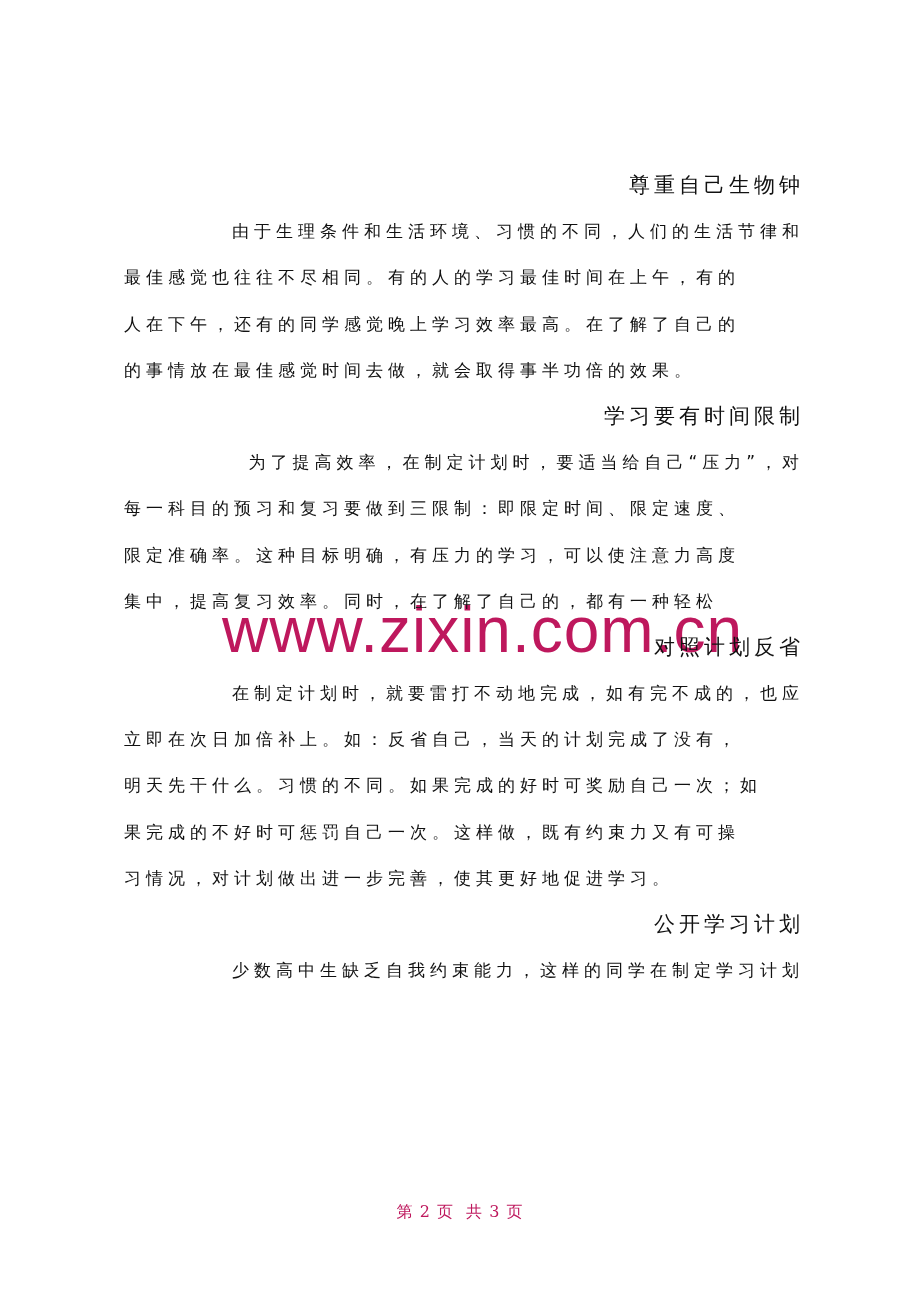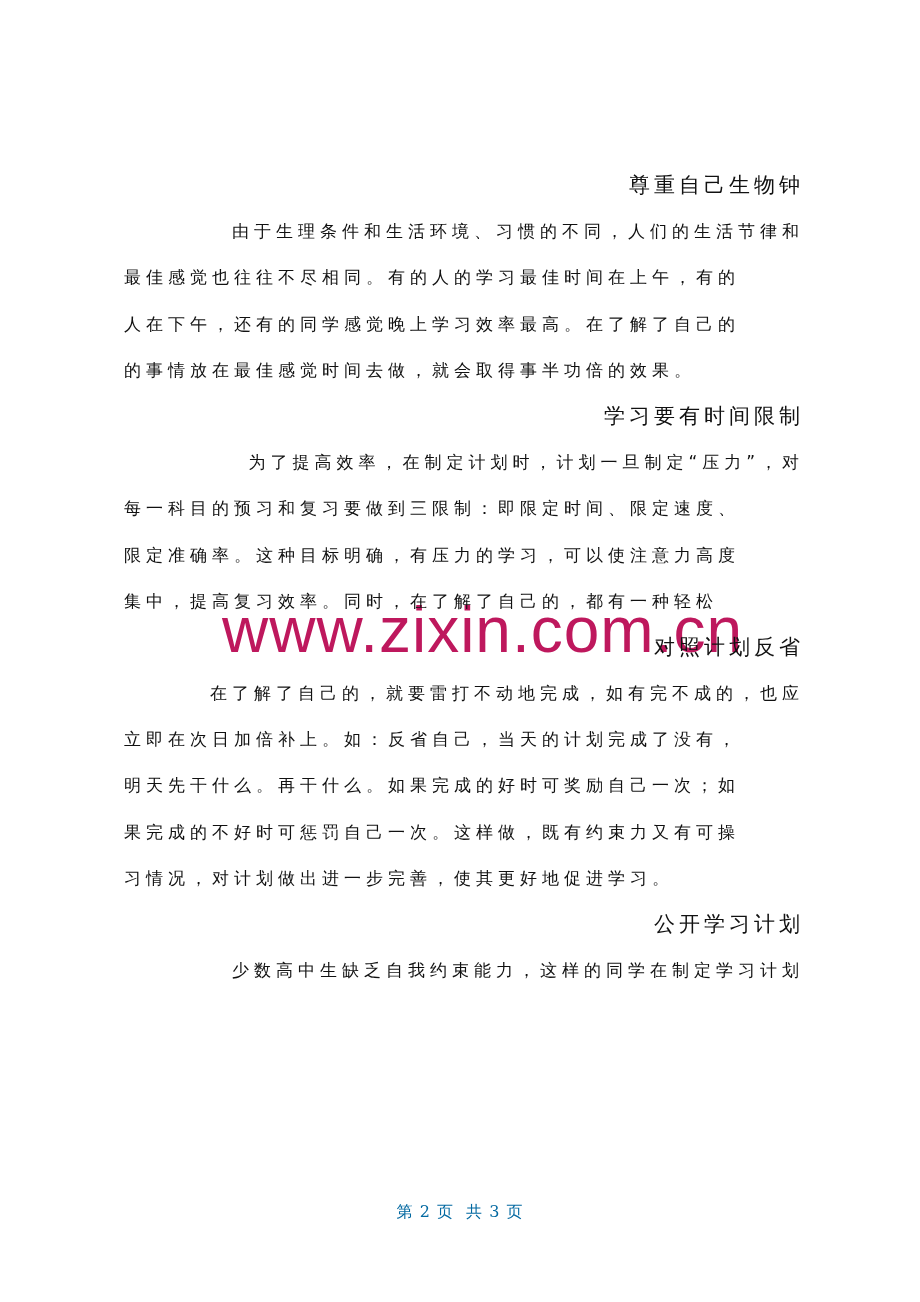--- a/index.html
+++ b/index.html
@@ -58,49 +58,49 @@
     }
     .content { z-index: 1; }
     .footer {
       position: absolute;
       top: 1202px;
       left: 0;
       width: 920px;
       text-align: center;
       font-family: "DejaVu Serif", "Liberation Serif", serif;
       font-size: 16px;
-      color: #0369a1;
+      color: #be185d;
       letter-spacing: 1px;
     }
     .footer span { white-space: pre; }
   </style>
 </head>
 <body>
 
 <div class="page">
 
   <div class="watermark">www.zixin.com.cn</div>
 
   <div class="content">
     <div class="line indent heading">尊重自己生物钟</div>
     <div class="line indent">由于生理条件和生活环境、习惯的不同，人们的生活节律和</div>
     <div class="line">最佳感觉也往往不尽相同。有的人的学习最佳时间在上午，有的</div>
     <div class="line">人在下午，还有的同学感觉晚上学习效率最高。在了解了自己的</div>
     <div class="line">的事情放在最佳感觉时间去做，就会取得事半功倍的效果。</div>
 
     <div class="line indent heading">学习要有时间限制</div>
-    <div class="line indent">为了提高效率，在制定计划时，计划一旦制定“压力”，对</div>
+    <div class="line indent">为了提高效率，在制定计划时，要适当给自己“压力”，对</div>
     <div class="line">每一科目的预习和复习要做到三限制：即限定时间、限定速度、</div>
     <div class="line">限定准确率。这种目标明确，有压力的学习，可以使注意力高度</div>
     <div class="line">集中，提高复习效率。同时，在了解了自己的，都有一种轻松</div>
 
     <div class="line indent heading">对照计划反省</div>
-    <div class="line indent">在了解了自己的，就要雷打不动地完成，如有完不成的，也应</div>
+    <div class="line indent">在制定计划时，就要雷打不动地完成，如有完不成的，也应</div>
     <div class="line">立即在次日加倍补上。如：反省自己，当天的计划完成了没有，</div>
-    <div class="line">明天先干什么。再干什么。如果完成的好时可奖励自己一次；如</div>
+    <div class="line">明天先干什么。习惯的不同。如果完成的好时可奖励自己一次；如</div>
     <div class="line">果完成的不好时可惩罚自己一次。这样做，既有约束力又有可操</div>
     <div class="line">习情况，对计划做出进一步完善，使其更好地促进学习。</div>
 
     <div class="line indent heading">公开学习计划</div>
     <div class="line indent">少数高中生缺乏自我约束能力，这样的同学在制定学习计划</div>
   </div>
 
   <div class="footer">
     <span>第 2 页  共 3 页</span>
   </div>

